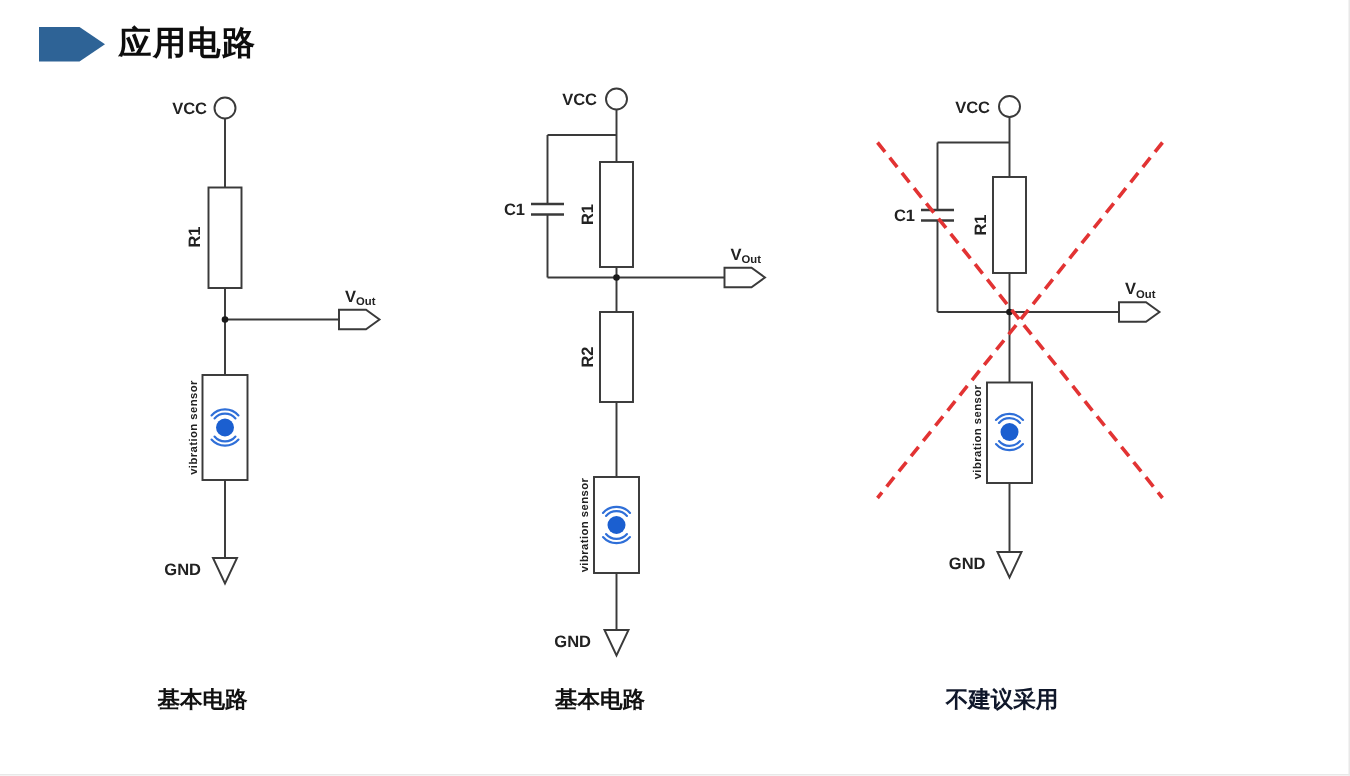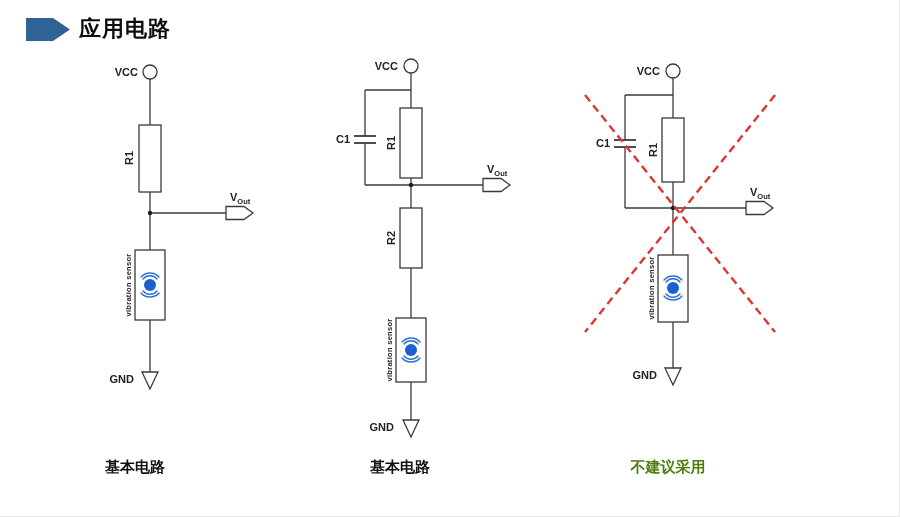--- a/index.html
+++ b/index.html
@@ -20,21 +20,21 @@
   .node  { stroke:#3a3a3a; stroke-width:1.3; fill:#ffffff; }
   .junction { fill:#1a1a1a; stroke:none; }
   .lbl { font-size:11px; font-weight:bold; fill:#222; font-family:"Liberation Sans", sans-serif; }
   .lbl-sub { font-size:7.5px; font-weight:bold; fill:#222; }
   .lbl-small { font-size:7.5px; font-weight:bold; fill:#222; font-family:"Liberation Sans", sans-serif; letter-spacing:0.3px; }
   .dot { fill:#1b5fd0; stroke:none; }
   .ripple { stroke:#2f6fd8; stroke-width:1.4; fill:none; stroke-linecap:round; }
   .redx { stroke:#e23333; stroke-width:2.4; stroke-dasharray:8 5; fill:none; }
 
   .caption { position:absolute; text-align:center; font-weight:bold; font-size:15px; color:#111; line-height:1.5; }
-  .caption.red { color:#4d7c0f; }
+  .caption.red { color:#0f172a; }
 </style>
 </head>
 <body>
 
 <div class="stage">
 
   <div class="header">
     <svg class="title-arrow" viewBox="0 0 44 27">
       <polygon points="0,2 27,2 44,13.5 27,25 0,25" fill="#2e6396"></polygon>
     </svg>

